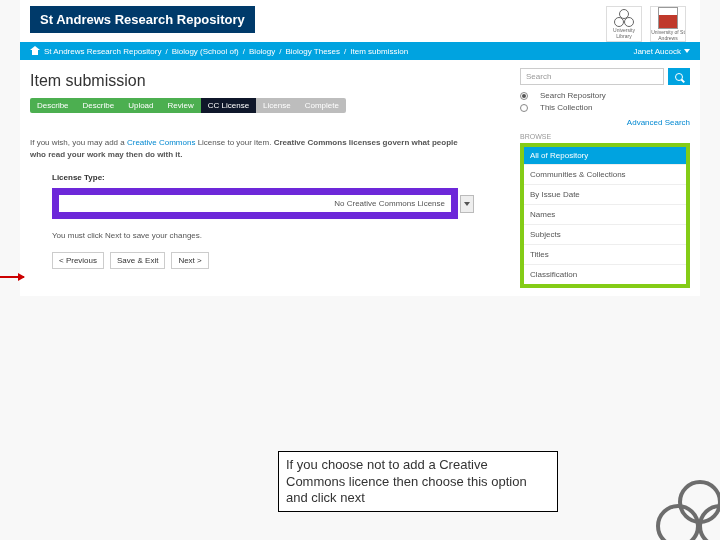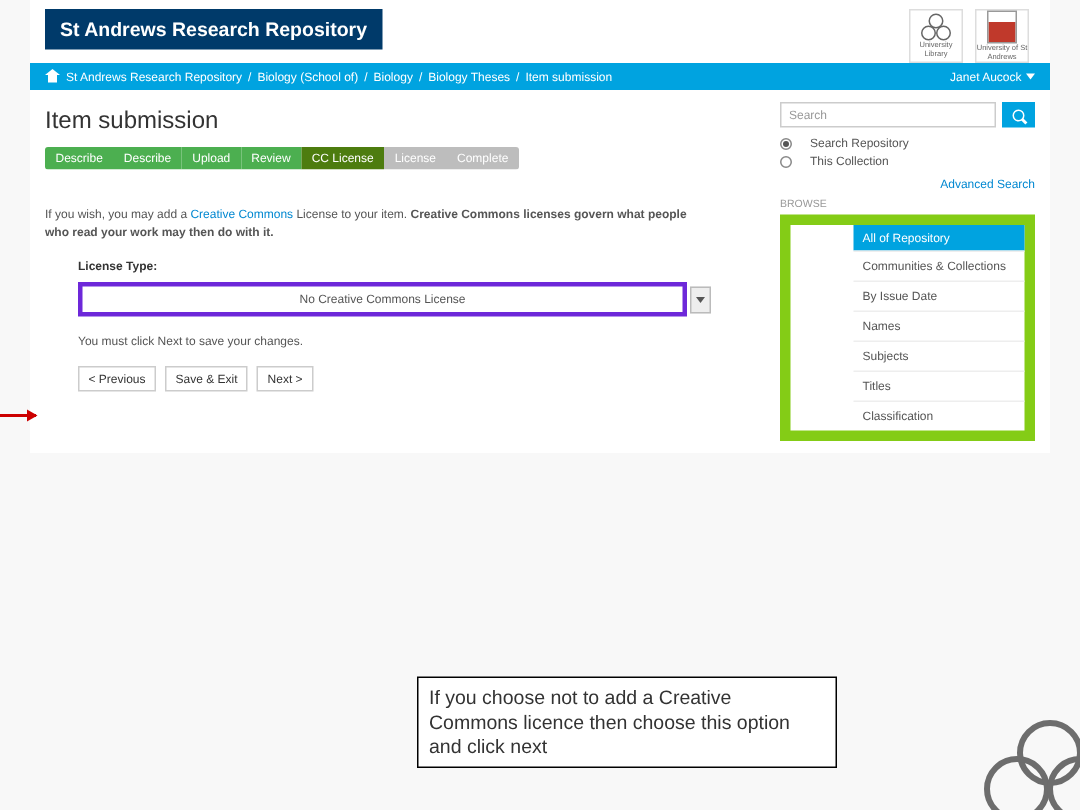--- a/index.html
+++ b/index.html
@@ -23,45 +23,45 @@
   .home-ic::before { content: ""; position: absolute; top: 0; left: 0; border-left: 5px solid transparent; border-right: 5px solid transparent; border-bottom: 4px solid #fff; }
   .home-ic::after { content: ""; position: absolute; top: 4px; left: 2px; width: 6px; height: 5px; background: #fff; }
   .user { display: flex; align-items: center; gap: 3px; }
   .caret { width: 0; height: 0; border-left: 3px solid transparent; border-right: 3px solid transparent; border-top: 4px solid #fff; }
   .body-row { display: flex; padding: 8px 10px; gap: 12px; }
   .main { flex: 1; }
   .side { width: 170px; margin-left: 34px; }
   .h1 { font-size: 16px; color: #333; font-weight: normal; margin: 4px 0 8px 0; }
   .steps { display: flex; font-size: 8px; margin-bottom: 24px; border-radius: 2px; overflow: hidden; width: fit-content; }
   .step { padding: 3px 7px; color: #fff; background: #4caf50; position: relative; }
-  .step.active { background: #4d7c0f; }
+  .step.active { background: #0f172a; }
   .step.pending { background: #bdbdbd; }
   .h2 { font-size: 12px; color: #222; margin: 4px 0 6px 0; }
   .p { font-size: 8px; color: #555; line-height: 1.5; margin-bottom: 8px; }
   .p a { color: #0288d1; text-decoration: none; }
   .b { font-weight: bold; }
   .label { font-size: 8px; font-weight: bold; margin: 12px 0 6px 22px; }
   .select-row { display: flex; align-items: center; margin: 0 0 12px 22px; position: relative; }
-  .select { flex: 1; border: 3px solid #6d28d9; font-size: 8px; padding: 4px 6px; color: #555; background: #fff; display: flex; justify-content: center; align-items: center; }
+  .select { flex: 1; border: 7px solid #6d28d9; font-size: 8px; padding: 4px 6px; color: #555; background: #fff; display: flex; justify-content: flex-end; align-items: center; }
   .sel-btn { width: 14px; height: 18px; background: #eee; border: 1px solid #bbb; margin-left: 2px; display: flex; align-items: center; justify-content: center; }
   .sel-caret { width:0;height:0;border-left:3px solid transparent;border-right:3px solid transparent;border-top:4px solid #555; }
   .hint { font-size: 8px; color: #555; margin: 0 0 12px 22px; }
   .btn-row { display: flex; gap: 6px; margin-left: 22px; }
   .btn { border: 1px solid #ccc; background: #fff; font-size: 8px; padding: 3px 6px; color: #333; cursor: pointer; }
   .search-row { display: flex; gap: 4px; margin-bottom: 6px; }
   .search-in { flex: 1; border: 1px solid #ccc; font-size: 8px; padding: 3px 5px; color: #999; }
   .search-btn { width: 22px; background: #00a3e0; display: flex; align-items: center; justify-content: center; }
   .mag { width: 8px; height: 8px; border: 1.5px solid #fff; border-radius: 50%; position: relative; }
   .mag::after { content: ""; position: absolute; width: 4px; height: 1.5px; background: #fff; bottom: -2px; right: -3px; transform: rotate(45deg); }
   .radio-row { font-size: 8px; color: #555; display: flex; align-items: center; gap: 12px; margin: 3px 0; }
   .radio { width: 8px; height: 8px; border: 1px solid #888; border-radius: 50%; display: inline-flex; align-items: center; justify-content: center; }
   .radio.on::after { content: ""; width: 4px; height: 4px; background: #555; border-radius: 50%; }
   .adv { font-size: 8px; color: #0288d1; text-align: right; margin: 6px 0; display: block; text-decoration: none; }
   .browse-h { font-size: 7px; color: #999; text-transform: uppercase; margin-bottom: 3px; }
-  .panel { border: 7px solid #84cc16; padding-left: 42px; }
+  .panel { border: 4px solid #84cc16; }
   .panel-h { background: #00a3e0; color: #fff; font-size: 8px; padding: 4px 6px; }
   .panel-i { border-top: 1px solid #eee; font-size: 8px; color: #555; padding: 5px 6px; cursor: pointer; }
   .arrow { position: absolute; left: -2px; top: 276px; width: 26px; height: 2px; background: #c00; }
   .arrow::after { content: ""; position: absolute; right: -1px; top: -3px; width: 0; height: 0; border-top: 4px solid transparent; border-bottom: 4px solid transparent; border-left: 7px solid #c00; }
   .callout { position: absolute; bottom: 28px; left: 278px; width: 280px; border: 1px solid #000; background: #fff; padding: 5px 7px; font-size: 13px; line-height: 1.25; }
   .bg-circles { position: absolute; right: 54px; bottom: 14px; z-index: -0; opacity: 0.7; }
   .bg-circles span { position: absolute; width: 44px; height: 44px; border-radius: 50%; border: 4px solid; }
   .bgc1 { border-color: #66bb6a; top: -46px; left: 12px; }
   .bgc2 { border-color: #42a5f5; top: -22px; left: -10px; }
   .bgc3 { border-color: #ffa726; top: -22px; left: 32px; }

